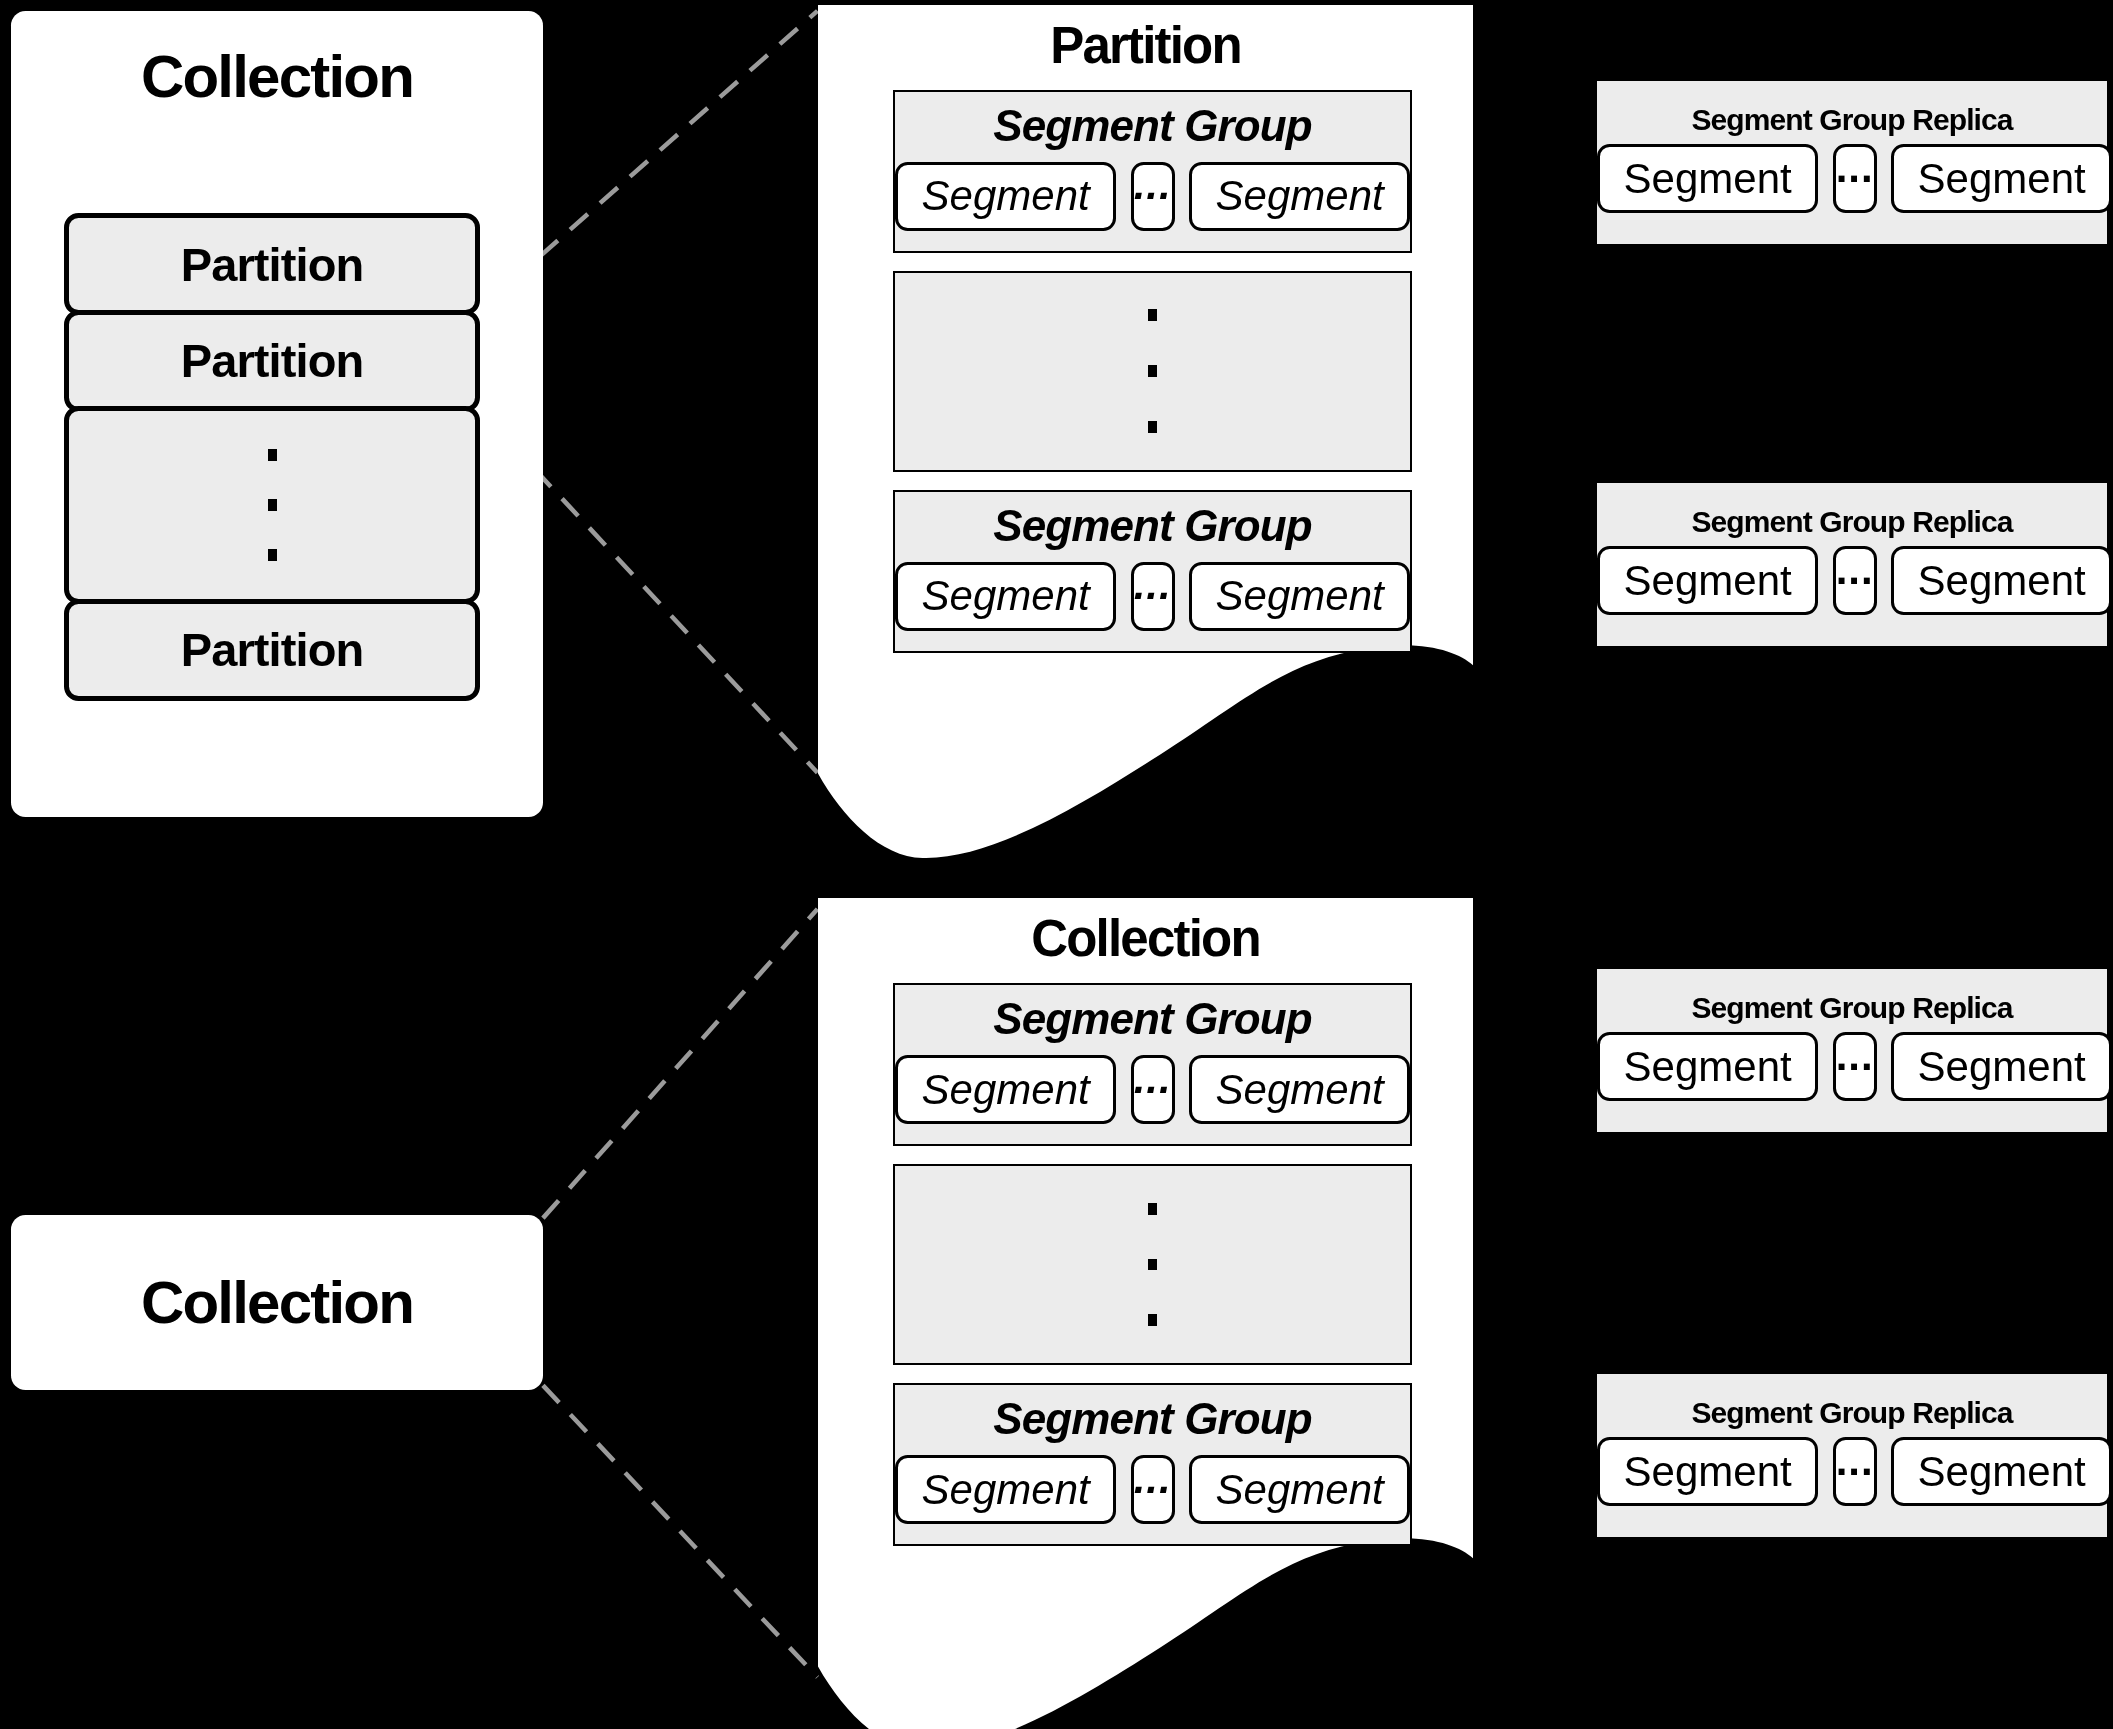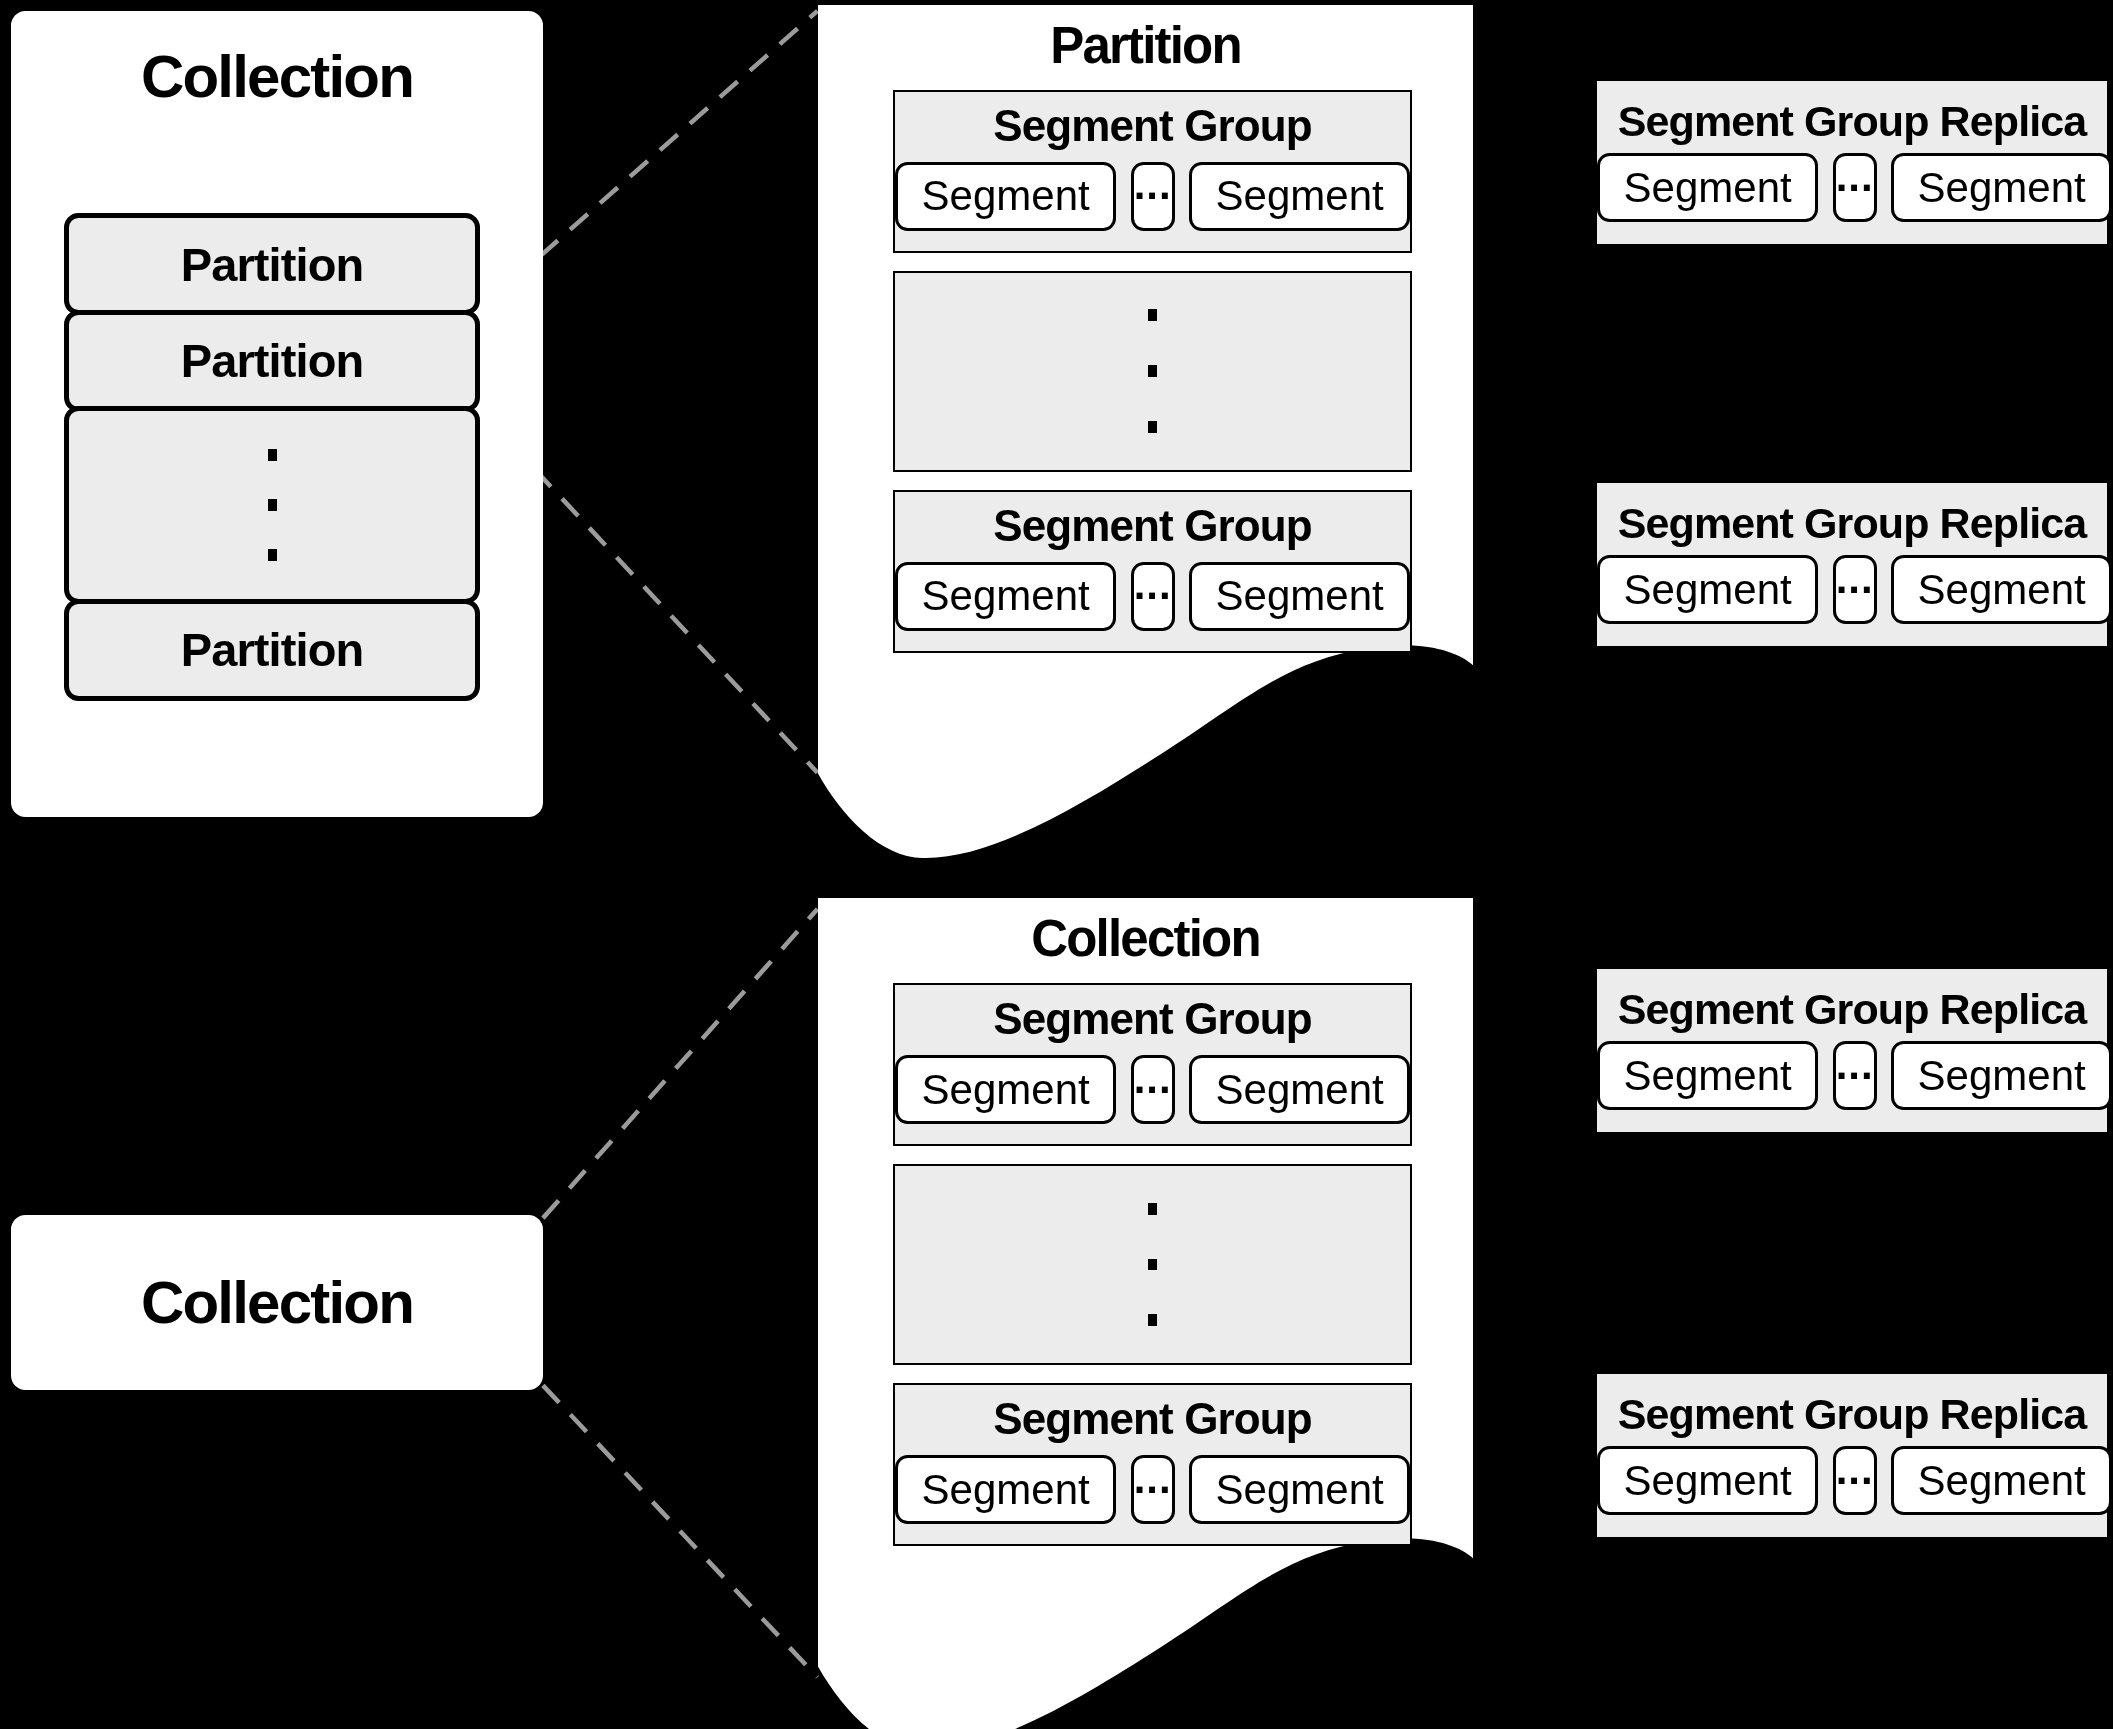--- a/index.html
+++ b/index.html
@@ -50,21 +50,21 @@
   .page.bottom{top:898px;}
   .page-bg{position:absolute;left:0;top:0;width:100%;height:100%;}
   .page-inner{position:absolute;left:0;top:0;width:100%;height:100%;}
   .page-title{
     margin-top:11px;text-align:center;
     font-size:51px;font-weight:bold;letter-spacing:-1.8px;
   }
   .sgstack{position:absolute;left:75px;top:85px;width:519px;}
   .sg{
     box-sizing:border-box;width:100%;height:163px;margin-bottom:18px;
-    background:#ececec;border:2.7px solid #000;text-align:center;
+    background:#ececec;border:2.7px solid #000;text-align:center;font-style:italic;
   }
   .sg-title{margin-top:9px;font-size:44px;font-weight:bold;letter-spacing:-0.9px;}
   .sg.vdotsbox{
     height:201px;display:flex;flex-direction:column;
     align-items:center;justify-content:center;gap:44px;
   }
   .segrow{
     display:flex;align-items:center;
     gap:14.5px;margin-top:11px;
   }
@@ -76,21 +76,21 @@
   }
   .seg.hdots{padding:0;width:58px;font-weight:bold;}
   .seg.hdots span{transform:translateY(-22%);letter-spacing:0.9px;}
 
   
   .replica{
     position:absolute;left:1596px;width:512px;height:165px;
     box-sizing:border-box;background:#ececec;border:1.8px solid #000;
     text-align:center;
   }
-  .replica-title{margin-top:16px;font-size:43px;font-weight:bold;letter-spacing:-0.9px;}
+  .replica-title{margin-top:22px;font-size:30px;font-weight:bold;letter-spacing:-0.9px;}
   .replica .segrow{margin-top:7.3px;}
   .r1{top:80px;} .r2{top:482px;} .r3{top:968px;} .r4{top:1373px;}
 </style>
 </head>
 <body>
 
 <svg id="connectors" viewBox="0 0 2325 1902" xmlns="http://www.w3.org/2000/svg">
   <line x1="528" y1="340" x2="899" y2="12" stroke="#9b9b9b" stroke-width="5" stroke-dasharray="26 18"></line>
   <line x1="528" y1="452" x2="899" y2="850" stroke="#9b9b9b" stroke-width="5" stroke-dasharray="26 18"></line>
   <line x1="597" y1="1340" x2="899" y2="1000" stroke="#9b9b9b" stroke-width="5" stroke-dasharray="26 18"></line>

